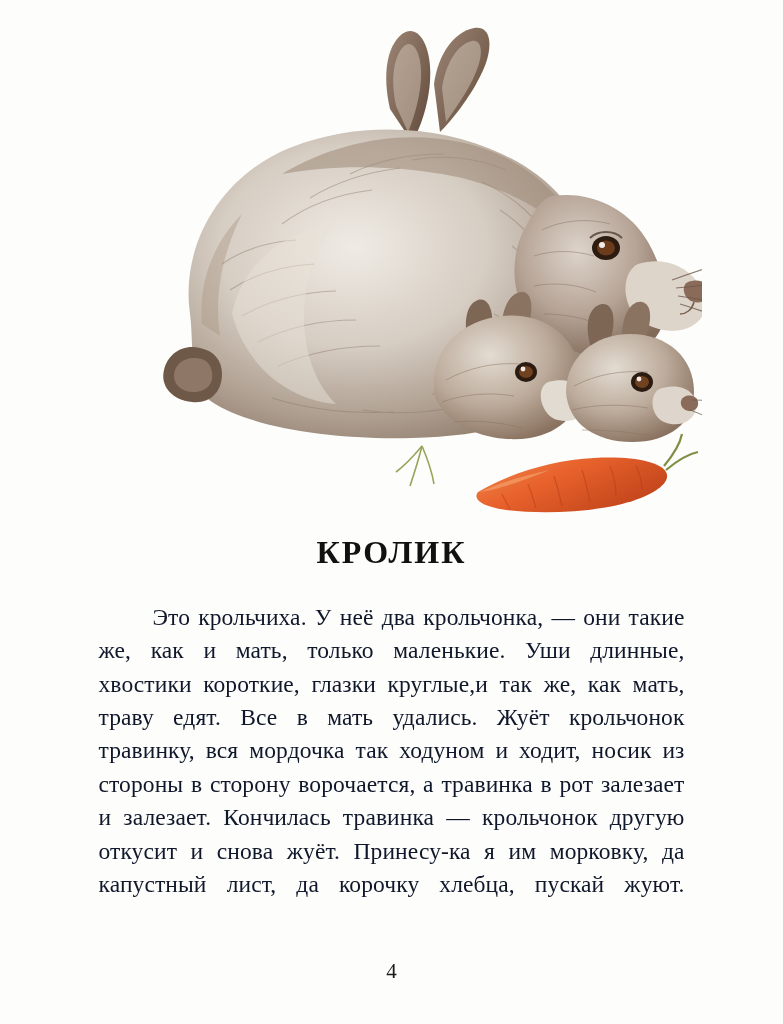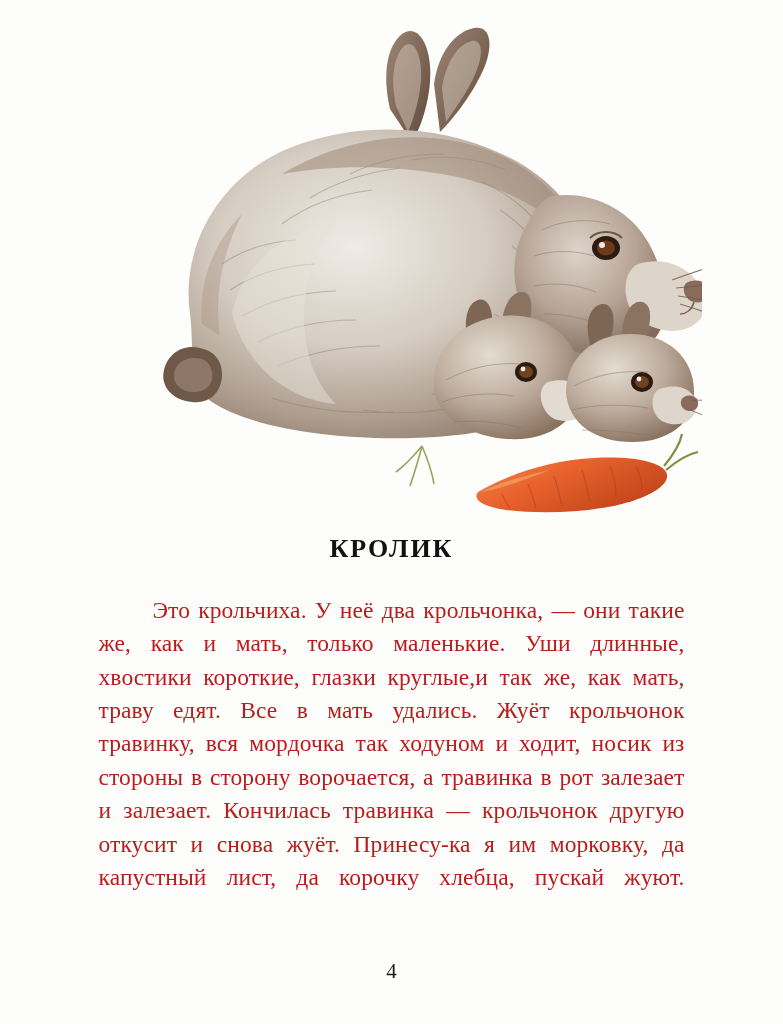--- a/index.html
+++ b/index.html
@@ -31,35 +31,35 @@
     height: 500px;
     margin-top: 14px;
     position: relative;
   }
   .illo-svg { display: block; width: 100%; height: 100%; }
 
   
   .story-title {
     font-family: "Liberation Serif", serif;
     font-weight: bold;
-    font-size: 26px;
+    font-size: 32px;
     letter-spacing: 2px;
     text-align: center;
     margin-top: 20px;
     color: #111;
   }
 
   
   .story-body {
     width: 586px;
     margin-top: 30px;
     font-size: 23.5px;
     line-height: 1.42;
     text-align: justify;
-    color: #b91c1c;
+    color: #0f172a;
     letter-spacing: 0.1px;
   }
   .story-body p {
     margin: 0;
     text-indent: 54px;
     text-align: justify;
   }
   .story-body p::after {
     content: "";
     display: inline-block;

